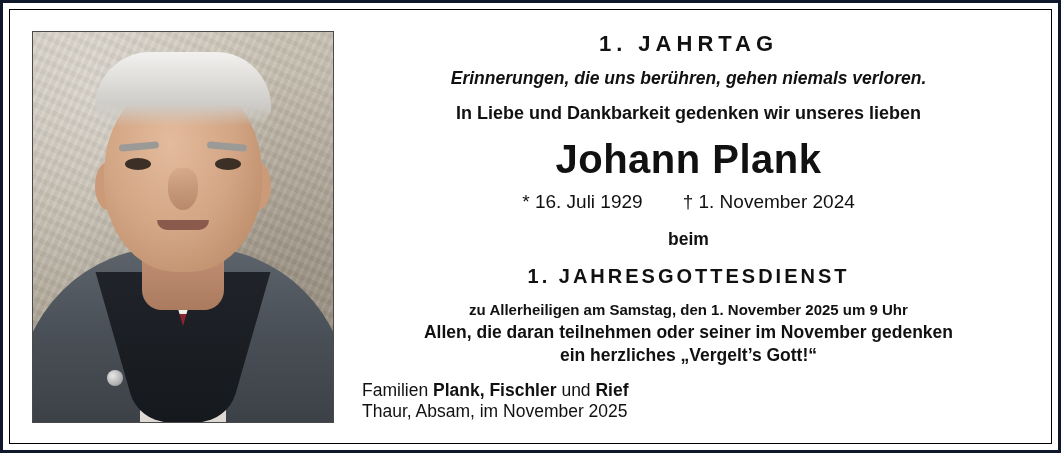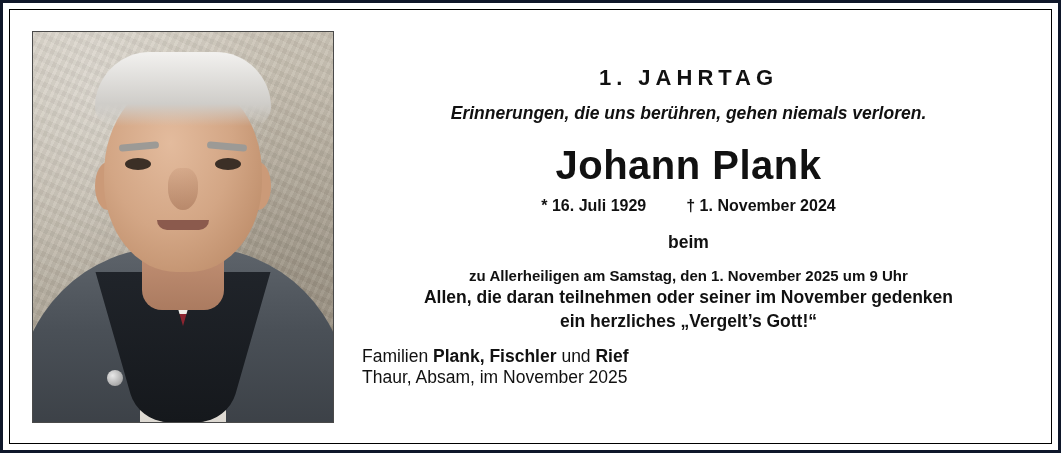--- a/index.html
+++ b/index.html
@@ -255,22 +255,22 @@
     font-weight: bold;
     letter-spacing: 0.5px;
     margin: 4px 0 6px;
   }
   .epithet {
     font-size: 18px;
     font-weight: bold;
     margin-bottom: 6px;
   }
   .dates {
-    font-size: 16px;
-    font-weight: bold;
+    font-size: 19px;
+    font-weight: normal;
     margin-bottom: 16px;
   }
   .dates .gap {
     display: inline-block;
     width: 40px;
   }
   .beim {
     font-size: 17.5px;
     margin-bottom: 14px;
   }
@@ -341,30 +341,32 @@
         </div>
       </div>
     </div>
 
     <div class="text-col">
 
       <div class="line jahrtag">1. JAHRTAG</div>
 
       <div class="line motto">Erinnerungen, die uns berühren, gehen niemals verloren.</div>
 
+      <div class="line intro">In Liebe und Dankbarkeit gedenken wir unseres lieben</div>
 
       <div class="line name">Johann Plank</div>
 
 
       <div class="line dates">
         <span>* 16. Juli 1929</span><span class="gap"></span><span>† 1. November 2024</span>
       </div>
 
       <div class="line beim">beim</div>
 
+      <div class="line service">1. JAHRESGOTTESDIENST</div>
 
       <div class="line detail">zu Allerheiligen am Samstag, den 1. November 2025 um 9 Uhr</div>
 
       <div class="line thanks">Allen, die daran teilnehmen oder seiner im November gedenken</div>
       <div class="line thanks last">ein herzliches „Vergelt’s Gott!“</div>
 
       <div class="footer">
         <div class="footer-left">
           <span>Familien </span><b>Plank, Fischler</b><span> und </span><b>Rief</b>
         </div>

